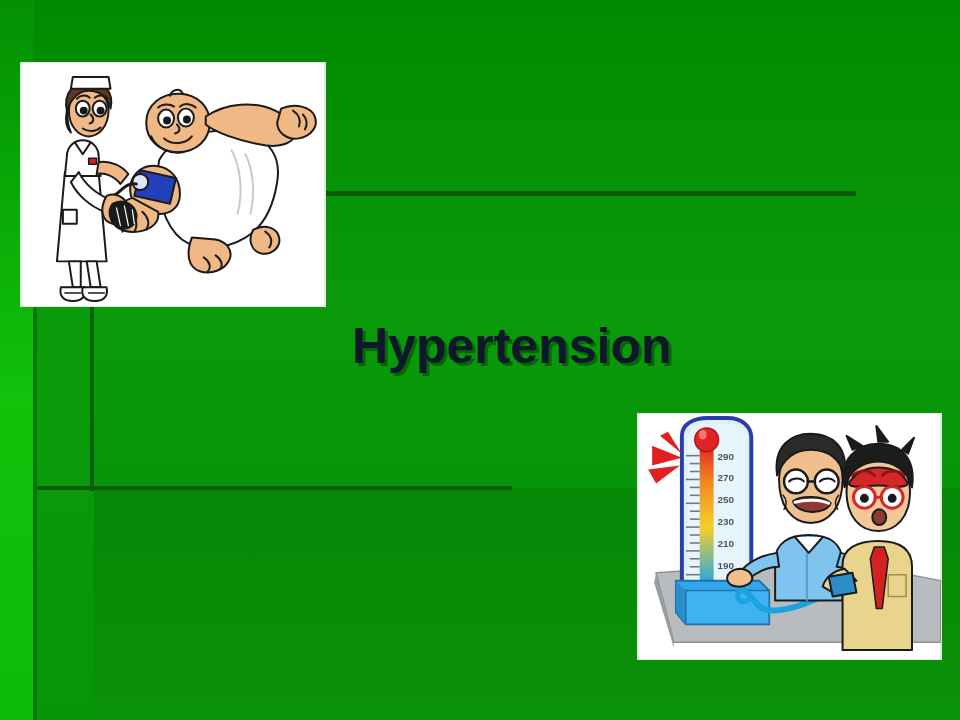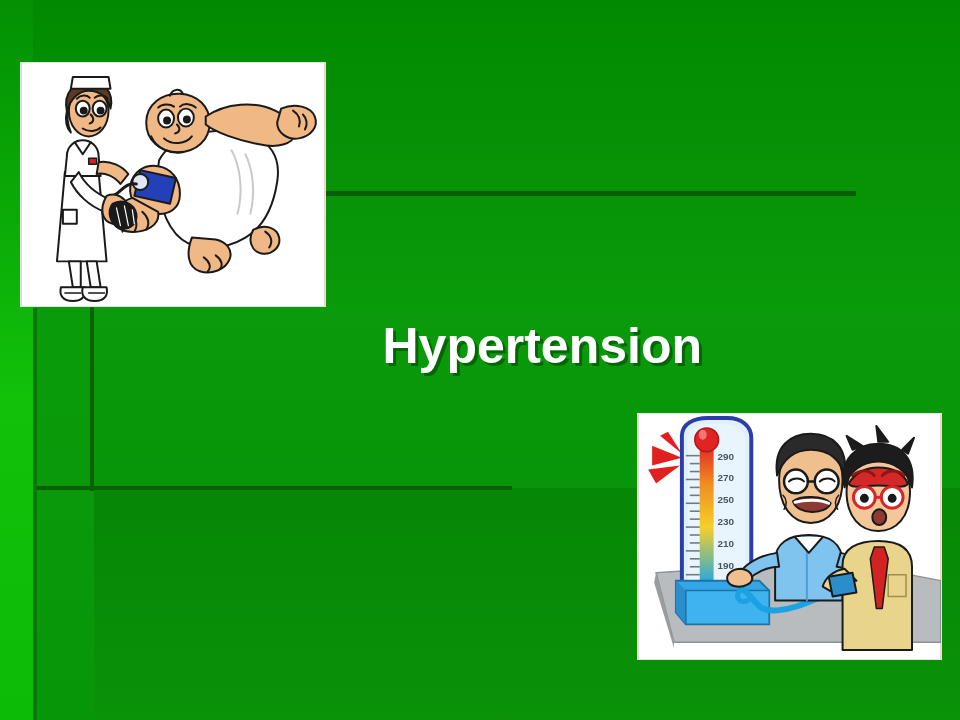--- a/index.html
+++ b/index.html
@@ -69,21 +69,21 @@
   .rule-horizontal-title {
     position: absolute;
     left: 326px; top: 191px;
     width: 530px; height: 5px;
     background: #0a5d08;
   }
 
   
   .pic {
     position: absolute;
-    background: #c2410c;
+    background: #a3a3a3;
     overflow: hidden;
   }
   #pic-nurse {
     left: 20px; top: 62px;
     width: 306px; height: 245px;
     border: 1px solid #e2e2e2;
     box-sizing: border-box;
   }
   #pic-bp {
     left: 637px; top: 413px;
@@ -103,26 +103,26 @@
     letter-spacing: 14px;
     font-family: "DejaVu Sans", "Liberation Sans", sans-serif;
     color: #fbf6c3;
     text-shadow: 3px 3px 0 rgba(0,0,0,.32);
     white-space: nowrap;
   }
   #title-en {
     position: absolute;
     left: 352px; top: 318px;
     width: 350px;
-    text-align: right;
+    text-align: left;
     font-size: 50px;
     line-height: 56px;
     font-weight: bold;
     font-family: "Liberation Sans", sans-serif;
-    color: #ffffff;
+    color: #0f172a;
     text-shadow: 3px 3px 0 rgba(0,60,0,.55);
     word-break: break-all;
   }
 
   
   
   
   .pic svg { display: block; width: 100%; height: 100%; }
 </style>
 </head>

